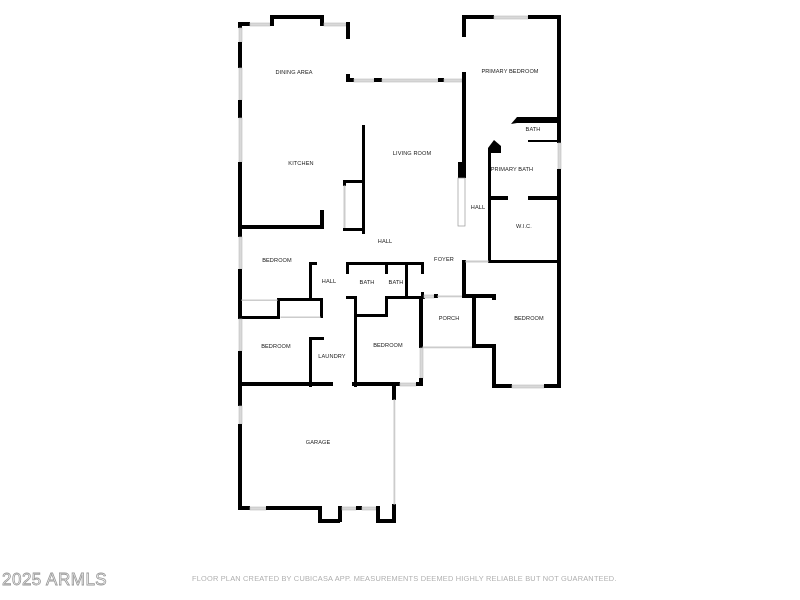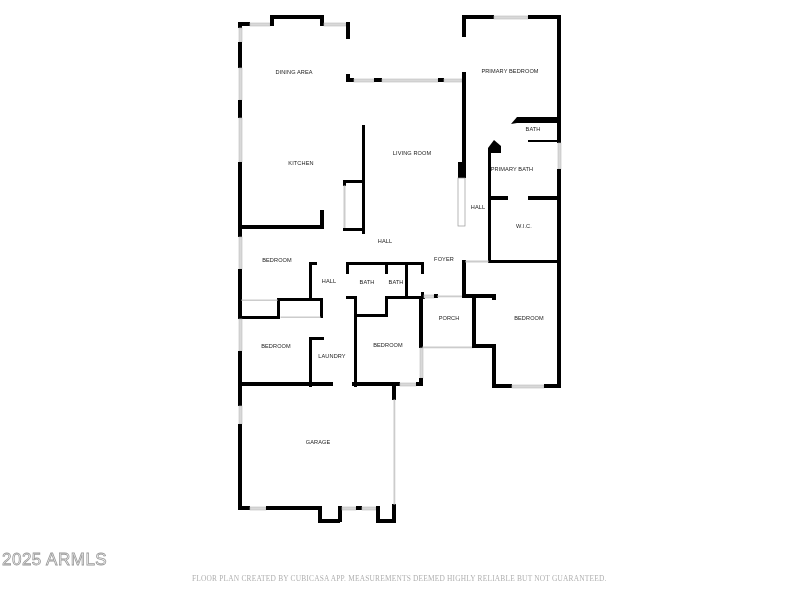--- a/index.html
+++ b/index.html
@@ -2,22 +2,22 @@
 <html><head>
 <meta charset="utf-8">
 <style>
   html, body { margin: 0; padding: 0; background: #ffffff; }
   body { width: 800px; height: 600px; position: relative; overflow: hidden; font-family: "Liberation Sans", sans-serif; }
   #plan { position: absolute; left: 0; top: 0; width: 800px; height: 600px; }
   .wall { fill: #000000; }
   .win { fill: #d9d9d9; stroke: #bdbdbd; stroke-width: 0.6; }
   .thin { stroke: #cccccc; stroke-width: 1; fill: none; }
   .room-label { font-family: "Liberation Sans", sans-serif; font-size: 5.6px; fill: #222222; text-anchor: middle; dominant-baseline: middle; letter-spacing: 0.1px; }
-  .copyright { position: absolute; left: 2px; top: 550px; font-family: "Liberation Sans", sans-serif; font-size: 17px; color: #ffffff; -webkit-text-stroke: 0.8px #9a9a9a; letter-spacing: 0.5px; }
-  .disclaimer { position: absolute; left: 192px; top: 574px; width: 420px; font-family: Liberation Serif, serif; font-size: 7.4px; color: #b0b0b0; letter-spacing: 0.2px; white-space: nowrap; }
+  .copyright { position: absolute; left: 2px; top: 570px; font-family: "Liberation Sans", sans-serif; font-size: 17px; color: #ffffff; -webkit-text-stroke: 0.8px #9a9a9a; letter-spacing: 0.5px; }
+  .disclaimer { position: absolute; left: 192px; top: 574px; width: 420px; font-family: Liberation Sans, sans-serif; font-size: 7.4px; color: #b0b0b0; letter-spacing: 0.2px; white-space: nowrap; }
 </style>
 </head>
 <body>
 
 <svg id="plan" viewBox="0 0 800 600" xmlns="http://www.w3.org/2000/svg">
   <g>
 
     <rect class="wall" x="238" y="22" width="12" height="4"></rect>
 
     <rect class="win" x="250" y="23" width="20" height="3"></rect>

